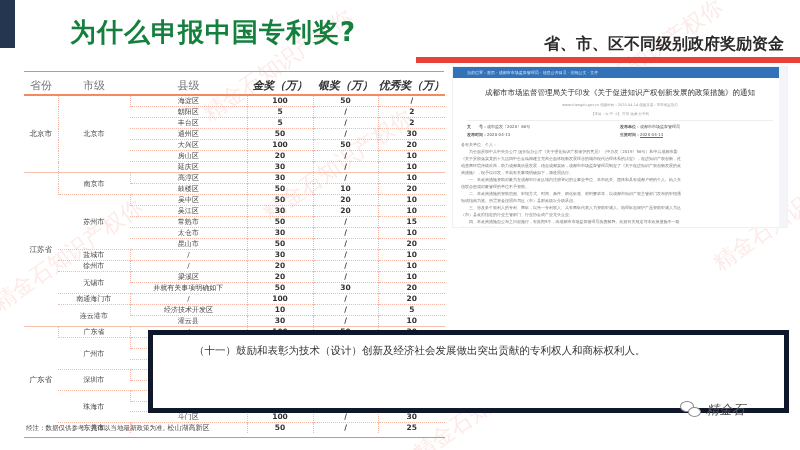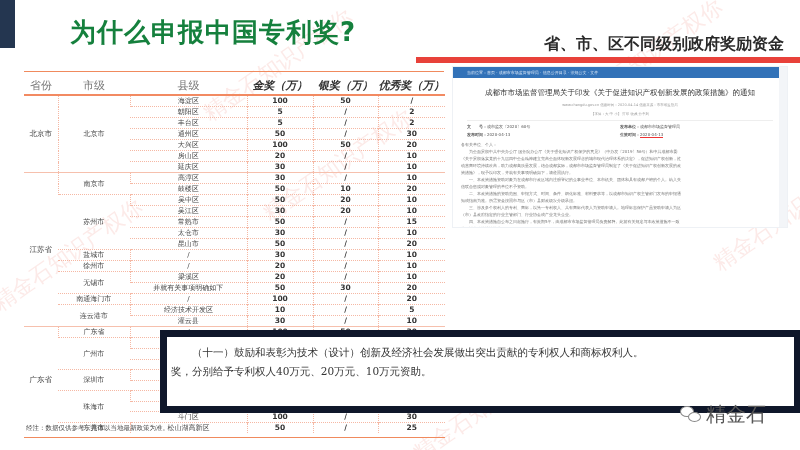--- a/index.html
+++ b/index.html
@@ -33,29 +33,29 @@
   .doc-side { position: absolute; right: -2px; top: 0; width: 10px; height: 100%; background: #f3f5f8; }
   .doc-title { font-size: 7.5px; color: #333; text-align: center; margin-top: 10px; white-space: nowrap; }
   .doc-meta { font-size: 3.5px; color: #999; text-align: center; margin-top: 5px; white-space: nowrap; }
   .doc-grid { margin: 4px 14px 0 14px; border-top: 1px solid #eee; padding-top: 3px; font-size: 4px; color: #555; display: grid; grid-template-columns: 1fr 1fr; row-gap: 3px; }
   .doc-grid .hl { border-bottom: 1px solid #e33; }
   .doc-body { margin: 4px 10px 0 8px; font-size: 4px; line-height: 7px; color: #777; }
   .doc-body p { text-indent: 8px; white-space: nowrap; overflow: hidden; }
   .doc-foot { position: absolute; left: 0; top: 218px; width: 100%; height: 4px; border-top: 1px solid #f0f0f0; }
 
   
-  .quote { position: absolute; left: 160px; top: 330px; width: 641px; height: 83px; background: #fff; border: 7px solid #0f172a; padding: 6px 8px 0 4px; font-family: "DejaVu Serif", "Liberation Serif", serif; font-size: 10.5px; color: #333; line-height: 19px; }
+  .quote { position: absolute; left: 148px; top: 330px; width: 641px; height: 83px; background: #fff; border: 5px solid #0f172a; padding: 6px 8px 0 20px; font-family: "DejaVu Serif", "Liberation Serif", serif; font-size: 10.5px; color: #333; line-height: 19px; }
   .quote p { white-space: nowrap; }
   .quote p.indent { text-indent: 21px; }
 
   .wechat { position: absolute; left: 680px; top: 401px; display: flex; align-items: center; gap: 4px; }
   .wechat-icon { width: 22px; height: 18px; position: relative; }
   .wechat-icon .b1 { position: absolute; left: 0; top: 0; width: 14px; height: 11px; border: 1px solid #888; border-radius: 50%; background: #fff; }
   .wechat-icon .b2 { position: absolute; left: 8px; top: 6px; width: 13px; height: 10px; border: 1px solid #888; border-radius: 50%; background: #fff; }
-  .wechat-label { font-size: 20px; color: #555; }
+  .wechat-label { font-size: 13px; color: #555; font-style: italic; }
 
   .watermark { position: absolute; font-size: 22px; color: rgba(240,160,150,0.22); transform: rotate(-35deg); white-space: nowrap; pointer-events: none; }
 </style>
 </head>
 <body>
 
 <div class="watermark" style="left:-20px; top:240px;">精金石知识产权你</div>
 <div class="watermark" style="left:250px; top:150px;">精金石知识产权你</div>
 <div class="watermark" style="left:190px; top:50px;">精金石知识产权你</div>
 <div class="watermark" style="left:560px; top:40px;">精金石知识产权你</div>
@@ -328,21 +328,20 @@
     <p style="text-indent:0">的，以本政策措施为准。</p>
     <p>特此通知。</p>
     <p>附件：成都市市场监督管理局关于促进知识产权创新发展的</p>
     <p style="text-indent:40px">政策措施</p>
   </div>
   <div class="doc-foot"></div>
 </div>
 
 <div class="quote">
   <p class="indent">（十一）鼓励和表彰为技术（设计）创新及经济社会发展做出突出贡献的专利权人和商标权利人。</p>
-  <p>奖，分别给予专利权人40万元、20万元、10万元资助。</p>
 </div>
 
 <div class="wechat">
   <div class="wechat-icon">
     <div class="b1"></div>
       <div class="b2"></div>
   </div>
   <span class="wechat-label">精金石</span>
 </div>
 

